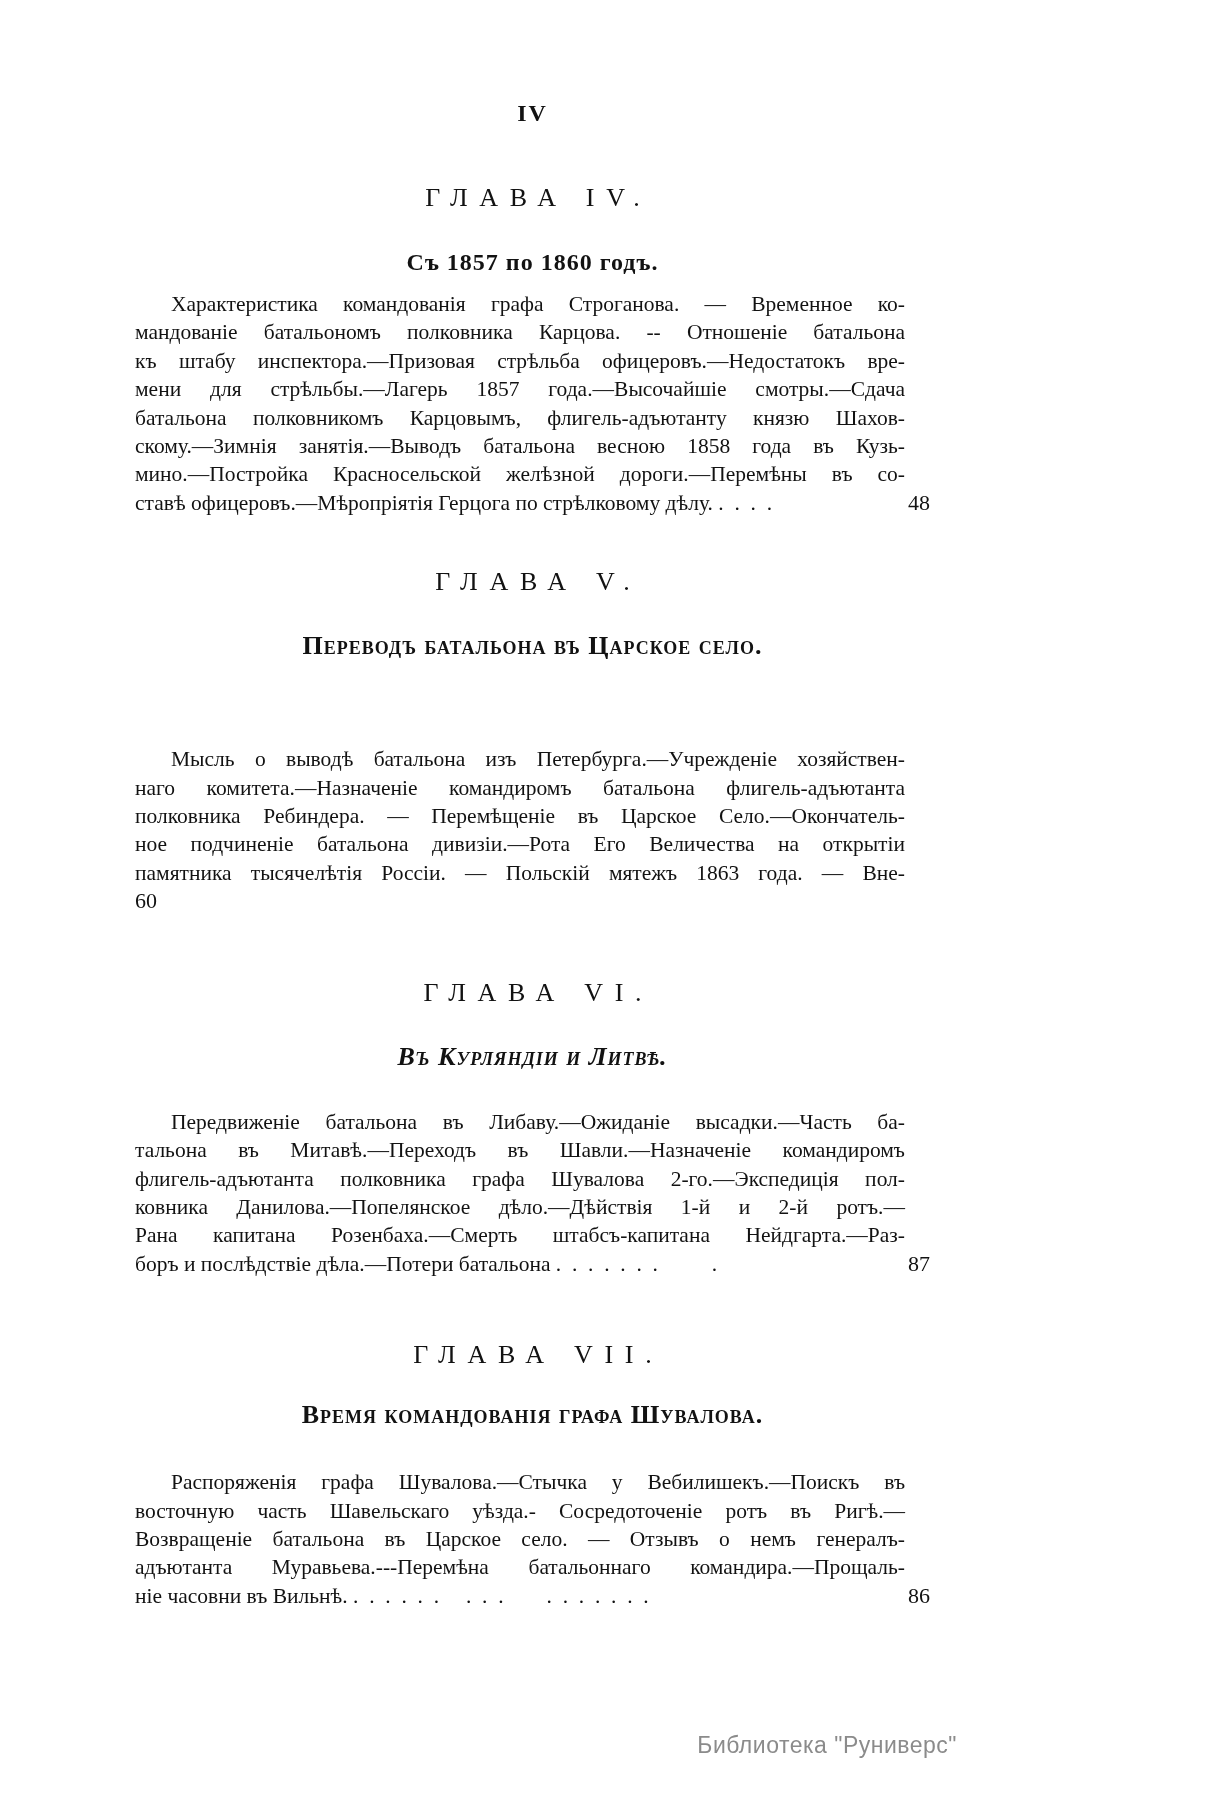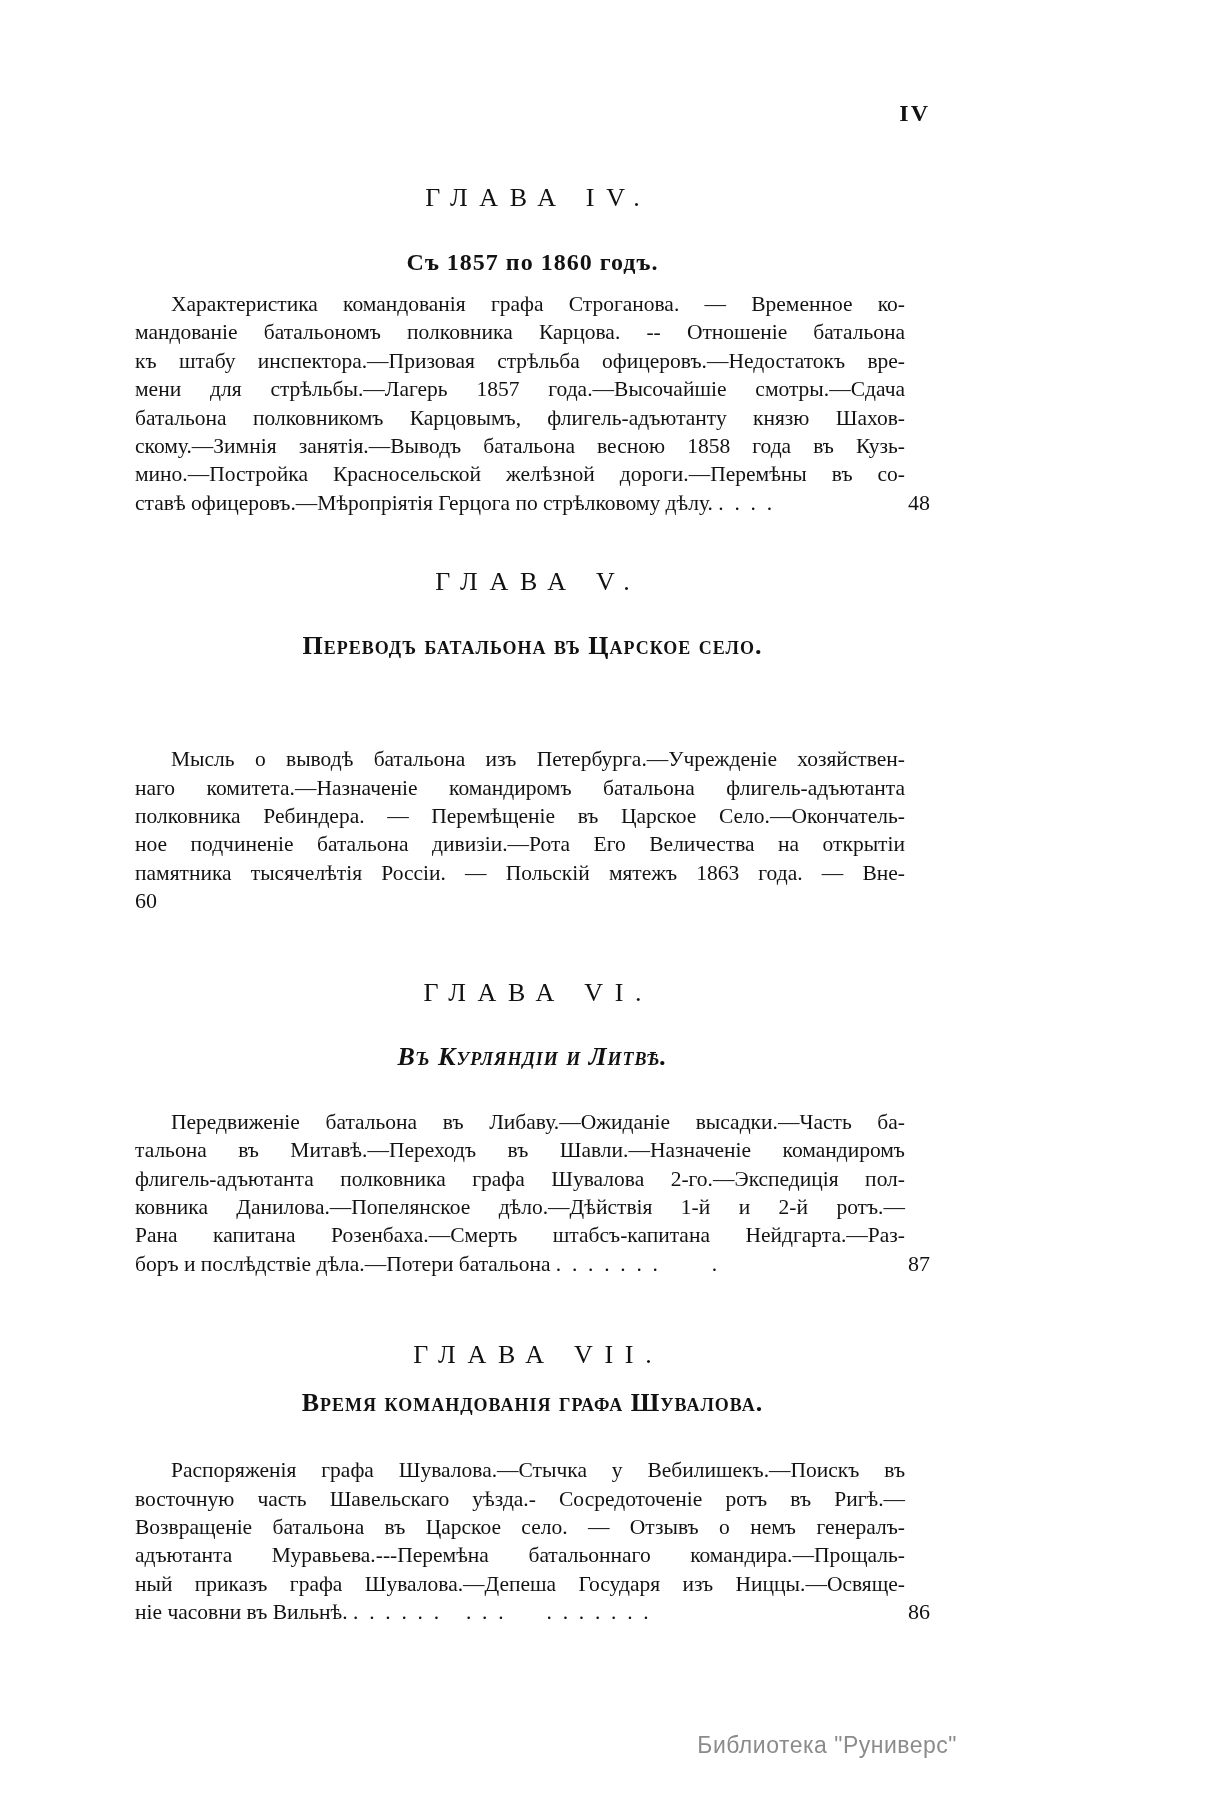--- a/index.html
+++ b/index.html
@@ -15,21 +15,21 @@
     width: 1215px; height: 1794px;
     background: #ffffff;
   }
   .main {
     position: absolute;
     left: 135px; top: 0;
     width: 795px;
   }
   .folio {
     margin-top: 100px;
-    text-align: right;
+    text-align: center;
     font-size: 24px;
     font-weight: bold;
     letter-spacing: 2px;
   }
   .chapter-heading {
     margin: 0;
     text-align: center;
     font-size: 26px;
     font-weight: 500;
     letter-spacing: 0.45em;
@@ -78,21 +78,21 @@
   
   .c0 .chapter-heading { margin-top: 56px; }
   .c0 .chapter-subtitle { margin-top: 36px; }
   .c1 .chapter-heading { margin-top: 50px; }
   .c1 .chapter-subtitle { margin-top: 34px; }
   .c1 .para { margin-top: 84px; }
   .c2 .chapter-heading { margin-top: 62px; }
   .c2 .chapter-subtitle { margin-top: 34px; font-style: italic; }
   .c2 .para { margin-top: 36px; }
   .c3 .chapter-heading { margin-top: 62px; }
-  .c3 .chapter-subtitle { margin-top: 18px; }
+  .c3 .chapter-subtitle { margin-top: 30px; }
   .c3 .para { margin-top: 38px; }
 
   .watermark {
     position: absolute;
     right: 258px;
     top: 1732px;
     font-family: "Liberation Sans", sans-serif;
     font-size: 23px;
     color: #8b8b8b;
     letter-spacing: 0.5px;
@@ -156,21 +156,20 @@
     </section>
 
     <section class="chapter c3">
       <h2 class="chapter-heading">ГЛАВА VII.</h2>
       <h3 class="chapter-subtitle sc">Время командованія графа Шувалова.</h3>
       <div class="para">
           <div class="line">Распоряженія графа Шувалова.—Стычка у Вебилишекъ.—Поискъ въ</div>
           <div class="line">восточную часть Шавельскаго уѣзда.- Сосредоточеніе ротъ въ Ригѣ.—</div>
           <div class="line">Возвращеніе батальона въ Царское село. — Отзывъ о немъ генералъ-</div>
           <div class="line">адъютанта Муравьева.---Перемѣна батальоннаго командира.—Прощаль-</div>
-          <div class="line">ный приказъ графа Шувалова.—Депеша Государя изъ Ниццы.—Освяще-</div>
         </div>
       <div class="last-line">
         <span class="ll-text">ніе часовни въ Вильнѣ. .  .  .  .  .  .     .  .  .        .  .  .  .  .  .  .</span>
         <span class="page-num">86</span>
       </div>
     </section>
 
   </div>
 
   <div class="watermark">Библиотека "Руниверс"</div>

